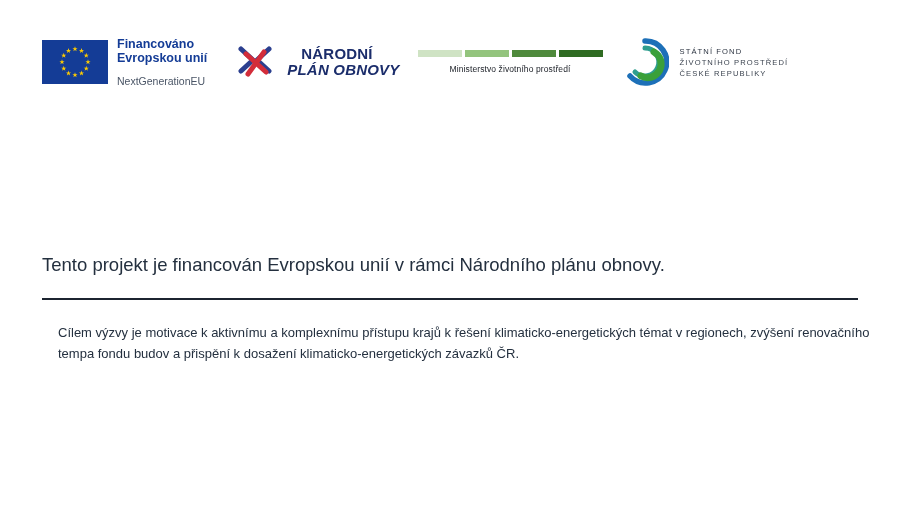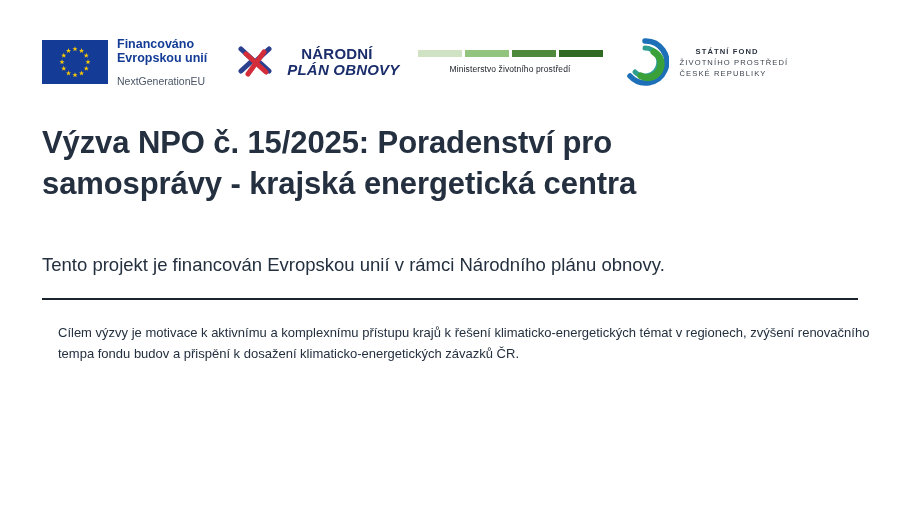--- a/index.html
+++ b/index.html
@@ -139,23 +139,22 @@
   .sfzp-text {
     line-height: 1.45;
   }
   .sfzp-text div {
     font-size: 7.6px;
     letter-spacing: 1.1px;
     color: #3c4450;
     white-space: nowrap;
   }
   .sfzp-text .bold {
-    font-weight: bold;
+    font-weight: normal;
     color: #2b3340;
-    margin-left: 16px;
   }
 
   
   .title {
     position: absolute;
     top: 122px;
     left: 42px;
     width: 740px;
     font-size: 31px;
     font-weight: bold;
@@ -301,21 +300,20 @@
       </div>
       <div class="sfzp-text">
         <div class="bold">STÁTNÍ FOND</div>
         <div>ŽIVOTNÍHO PROSTŘEDÍ</div>
         <div>ČESKÉ REPUBLIKY</div>
       </div>
     </div>
 
   </div>
 
-  <div class="title">Výzva NPO č. 15/2025: Poradenství pro samosprávy - krajská energetická centra</div>
 
   <div class="subtitle">Tento projekt je financován Evropskou unií v rámci Národního plánu obnovy.</div>
 
   <div class="rule"></div>
 
   <div class="body-text">Cílem výzvy je motivace k aktivnímu a komplexnímu přístupu krajů k řešení klimaticko-energetických témat v regionech, zvýšení renovačního tempa fondu budov a přispění k dosažení klimaticko-energetických závazků ČR.</div>
 
 
 </div>
 

